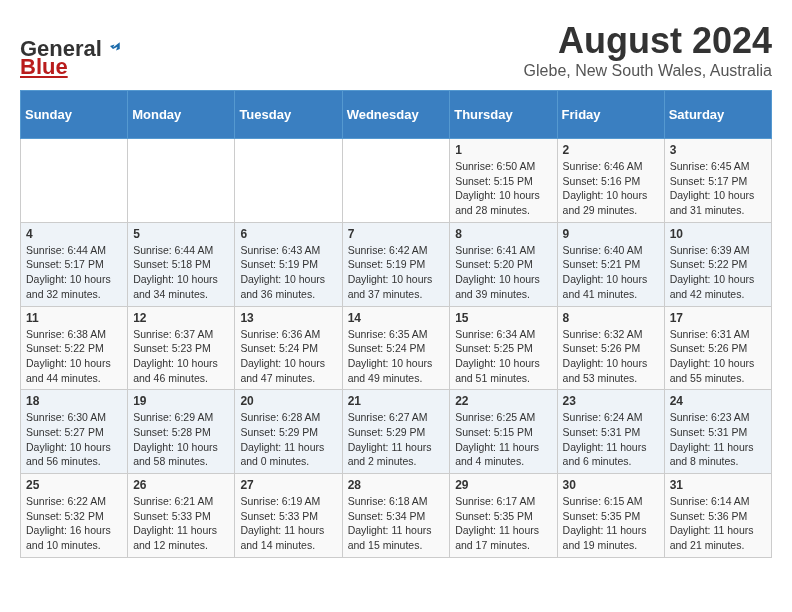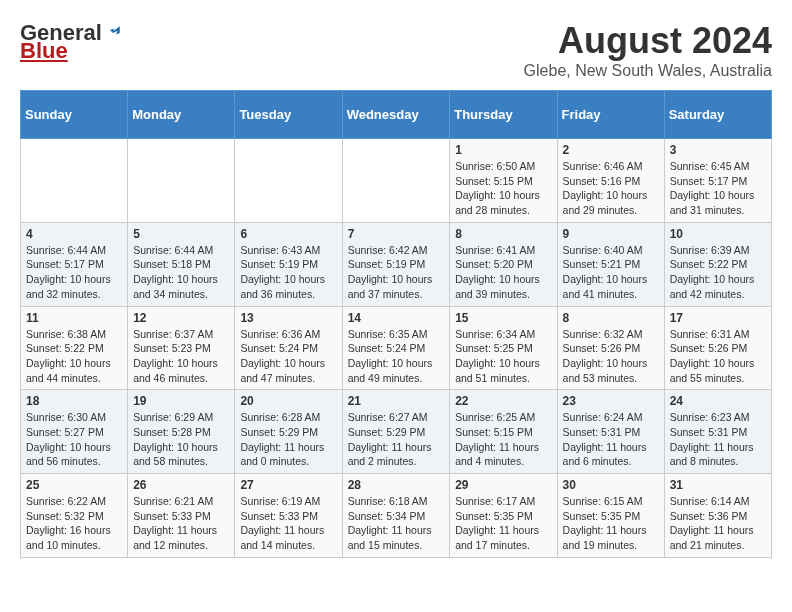--- a/index.html
+++ b/index.html
@@ -6,21 +6,21 @@
     body {
       font-family: Arial, sans-serif;
       background: #fff;
       width: 792px;
       min-height: 612px;
       padding: 20px;
     }
     .header {
       display: flex;
       justify-content: space-between;
-      align-items: flex-start;
+      align-items: flex-end;
       margin-bottom: 10px;
     }
     .logo {
       display: flex;
       flex-direction: column;
       align-items: flex-start;
     }
     .logo-text {
       display: flex;
       align-items: center;

